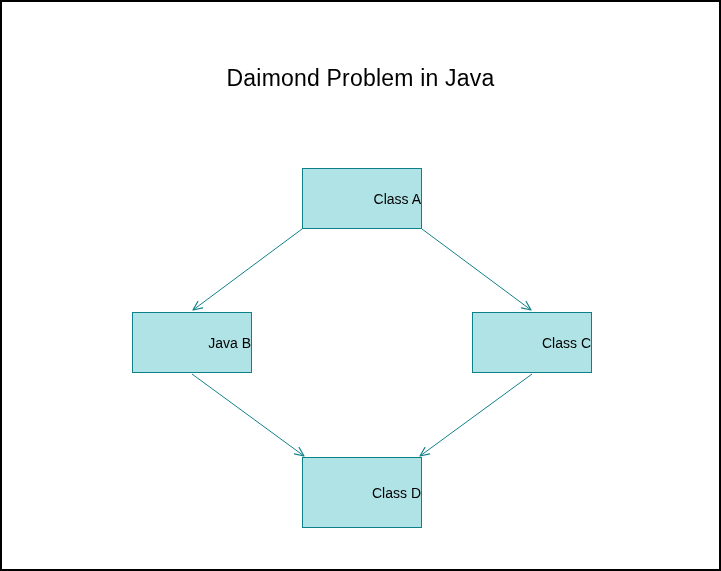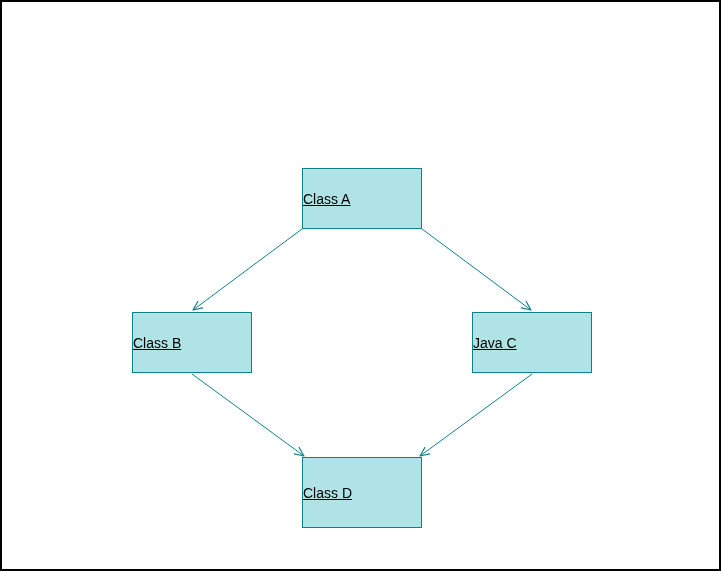--- a/index.html
+++ b/index.html
@@ -34,56 +34,56 @@
     left: 0;
     width: 721px;
     height: 571px;
     display: block;
   }
   .node {
     position: absolute;
     box-sizing: border-box;
     display: flex;
     align-items: center;
-    justify-content: flex-start;
+    justify-content: flex-end;
     background: var(--node-fill, #b0e3e6);
     border: 1.5px solid var(--node-stroke, #0e8088);
-    text-decoration: underline;
   }
   .node span {
     font-size: 14px;
     color: var(--text-color, #000000);
     white-space: nowrap;
   }
 </style>
 </head>
 <body>
 
 <div class="canvas">
+  <div class="title">Daimond Problem in Java</div>
 
   <svg id="edge-layer" width="721" height="571" viewBox="0 0 721 571" xmlns="http://www.w3.org/2000/svg">
     <defs>
       <marker id="arrowhead" markerUnits="userSpaceOnUse" markerWidth="12" markerHeight="12" refX="10" refY="5" orient="auto">
         <path id="arrowhead-path" d="M1,1 L10,5 L1,9" fill="none" stroke="#11808a" stroke-width="1.2" stroke-linecap="round" stroke-linejoin="round"></path>
       </marker>
     </defs>
 
   <line x1="300" y1="227" x2="191" y2="308" stroke="#11808a" stroke-width="1" marker-end="url(#arrowhead)"></line>
       <line x1="420" y1="227" x2="529" y2="308" stroke="#11808a" stroke-width="1" marker-end="url(#arrowhead)"></line>
       <line x1="190" y1="372" x2="302" y2="454" stroke="#11808a" stroke-width="1" marker-end="url(#arrowhead)"></line>
       <line x1="530" y1="372" x2="418" y2="454" stroke="#11808a" stroke-width="1" marker-end="url(#arrowhead)"></line>
     </svg>
 
   <div id="node-layer">
       <div class="node" style="left: 300px; top: 166px; width: 120px; height: 61px;">
         <span>Class A</span>
       </div>
       <div class="node" style="left: 130px; top: 310px; width: 120px; height: 61px;">
-        <span>Class B</span>
+        <span>Java B</span>
       </div>
       <div class="node" style="left: 470px; top: 310px; width: 120px; height: 61px;">
-        <span>Java C</span>
+        <span>Class C</span>
       </div>
       <div class="node" style="left: 300px; top: 455px; width: 120px; height: 71px;">
         <span>Class D</span>
       </div>
     </div>
 </div>
 
 </body></html>

